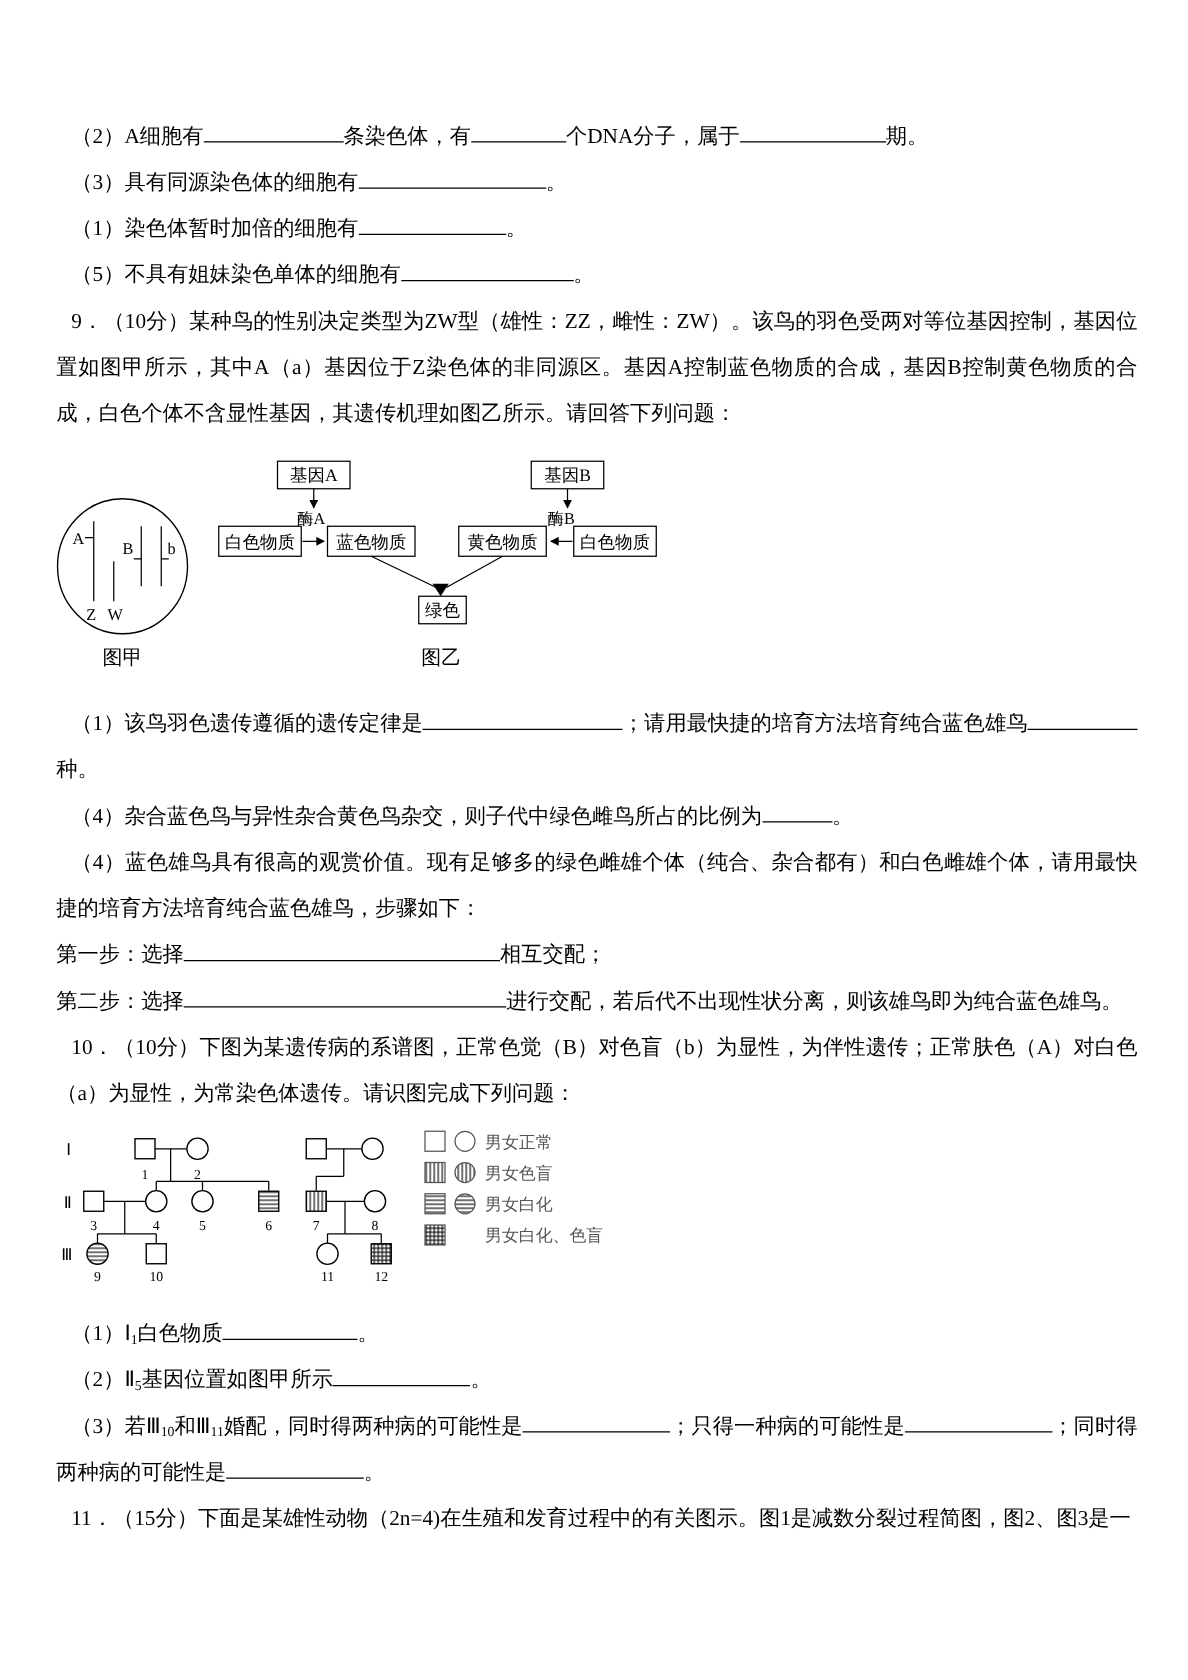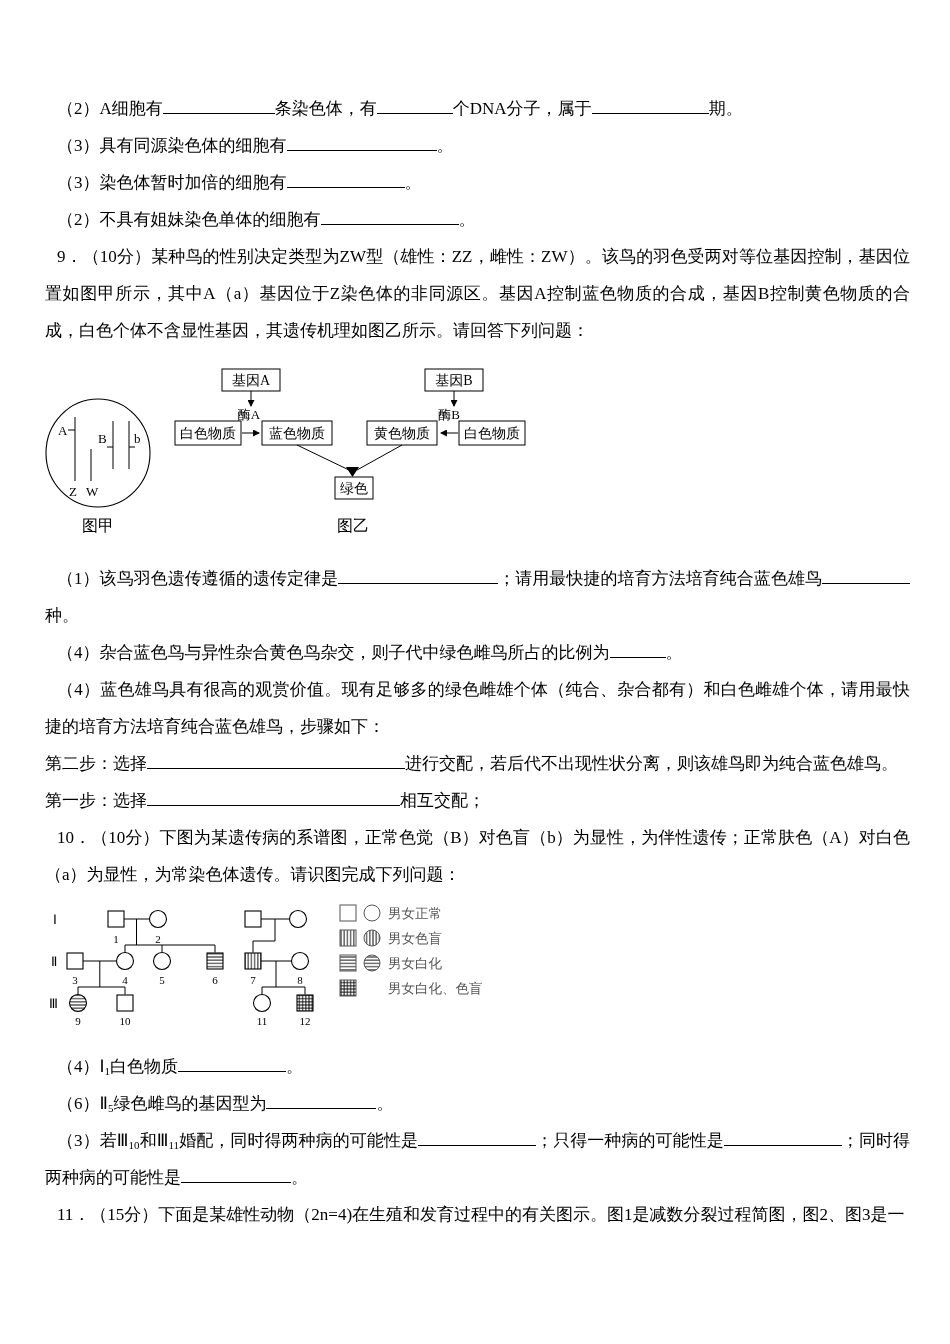--- a/index.html
+++ b/index.html
@@ -35,23 +35,23 @@
 </style>
 </head>
 <body>
 
 <div class="page">
 
   <p><span>（2）A细胞有</span><span class="blank" style="width:112px"></span><span>条染色体，有</span><span class="blank" style="width:76px"></span><span>个DNA分子，属于</span><span class="blank" style="width:117px"></span><span>期。</span></p>
 
   <p><span>（3）具有同源染色体的细胞有</span><span class="blank" style="width:150px"></span><span>。</span></p>
 
-  <p><span>（3）染色体暂时加倍的细胞有</span><span class="blank" style="width:118px"></span><span>。</span></p>
-
-  <p><span>（2）不具有姐妹染色单体的细胞有</span><span class="blank" style="width:138px"></span><span>。</span></p>
+  <p><span>（1）染色体暂时加倍的细胞有</span><span class="blank" style="width:118px"></span><span>。</span></p>
+
+  <p><span>（5）不具有姐妹染色单体的细胞有</span><span class="blank" style="width:138px"></span><span>。</span></p>
 
   <p><span>9．（10分）某种鸟的性别决定类型为ZW型（雄性：ZZ，雌性：ZW）。该鸟的羽色受两对等位基因控制，基因位置如图甲所示，其中A（a）基因位于Z染色体的非同源区。基因A控制蓝色物质的合成，基因B控制黄色物质的合成，白色个体不含显性基因，其遗传机理如图乙所示。请回答下列问题：</span></p>
 
   <div class="diagram-wrap">
     <svg width="540" height="178" viewBox="0 0 540 178">
       <defs>
         <marker id="arrow" viewBox="0 0 10 10" refX="8.5" refY="5" markerWidth="7" markerHeight="7" orient="auto-start-reverse">
           <path d="M0,0 L10,5 L0,10 z" fill="#000"></path>
         </marker>
       </defs>
@@ -108,23 +108,23 @@
     </svg>
   </div>
 
   <p><span>（1）该鸟羽色遗传遵循的遗传定律是</span><span class="blank" style="width:160px"></span><span>；请用最快捷的培育方法培育纯合蓝色雄鸟</span><span class="blank" style="width:88px"></span><span>种。</span></p>
 
 
   <p><span>（4）杂合蓝色鸟与异性杂合黄色鸟杂交，则子代中绿色雌鸟所占的比例为</span><span class="blank" style="width:56px"></span><span>。</span></p>
 
   <p><span>（4）蓝色雄鸟具有很高的观赏价值。现有足够多的绿色雌雄个体（纯合、杂合都有）和白色雌雄个体，请用最快捷的培育方法培育纯合蓝色雄鸟，步骤如下：</span></p>
 
+  <p class="noindent"><span>第一步：选择</span><span class="blank" style="width:253px"></span><span>相互交配；</span></p>
+
   <p class="noindent"><span>第二步：选择</span><span class="blank" style="width:258px"></span><span>进行交配，若后代不出现性状分离，则该雄鸟即为纯合蓝色雄鸟。</span></p>
-
-  <p class="noindent"><span>第一步：选择</span><span class="blank" style="width:253px"></span><span>相互交配；</span></p>
 
   <p><span>10．（10分）下图为某遗传病的系谱图，正常色觉（B）对色盲（b）为显性，为伴性遗传；正常肤色（A）对白色（a）为显性，为常染色体遗传。请识图完成下列问题：</span></p>
 
   <div class="pedigree-wrap">
     <svg width="495" height="132" viewBox="0 0 495 132">
       <defs>
         <pattern id="pvert" patternUnits="userSpaceOnUse" width="3.2" height="3.2">
           <rect width="3.2" height="3.2" fill="#fff"></rect>
           <line x1="1.6" y1="0" x2="1.6" y2="3.2" stroke="#000" stroke-width="0.9"></line>
         </pattern>
@@ -213,21 +213,21 @@
         <rect class="legend-shape" x="295" y="54" width="16" height="16" fill="url(#phorz)"></rect>
         <circle class="legend-shape" cx="327" cy="62" r="8" fill="url(#phorz)"></circle>
         <text class="legend-text" x="343" y="67" font-size="13.5">男女白化</text>
 
         <rect class="legend-shape" x="295" y="79" width="16" height="16" fill="url(#pgrid)"></rect>
         <text class="legend-text" x="343" y="92" font-size="13.5">男女白化、色盲</text>
       </g>
     </svg>
   </div>
 
-  <p><span>（4）Ⅰ</span><sub class="sub">1</sub><span>白色物质</span><span class="blank" style="width:108px"></span><span>。</span></p>
-
-  <p><span>（6）Ⅱ</span><sub class="sub">5</sub><span>绿色雌鸟的基因型为</span><span class="blank" style="width:110px"></span><span>。</span></p>
+  <p><span>（1）Ⅰ</span><sub class="sub">1</sub><span>白色物质</span><span class="blank" style="width:108px"></span><span>。</span></p>
+
+  <p><span>（2）Ⅱ</span><sub class="sub">5</sub><span>基因位置如图甲所示</span><span class="blank" style="width:110px"></span><span>。</span></p>
 
   <p><span>（3）若Ⅲ</span><sub class="sub">10</sub><span>和Ⅲ</span><sub class="sub">11</sub><span>婚配，同时得两种病的可能性是</span><span class="blank" style="width:118px"></span><span>；只得一种病的可能性是</span><span class="blank" style="width:118px"></span><span>；同时得两种病的可能性是</span><span class="blank" style="width:110px"></span><span>。</span></p>
 
   <p><span>11．（15分）下面是某雄性动物（2n=4)在生殖和发育过程中的有关图示。图1是减数分裂过程简图，图2、图3是一</span></p>
 
 </div>
 
 </body></html>

